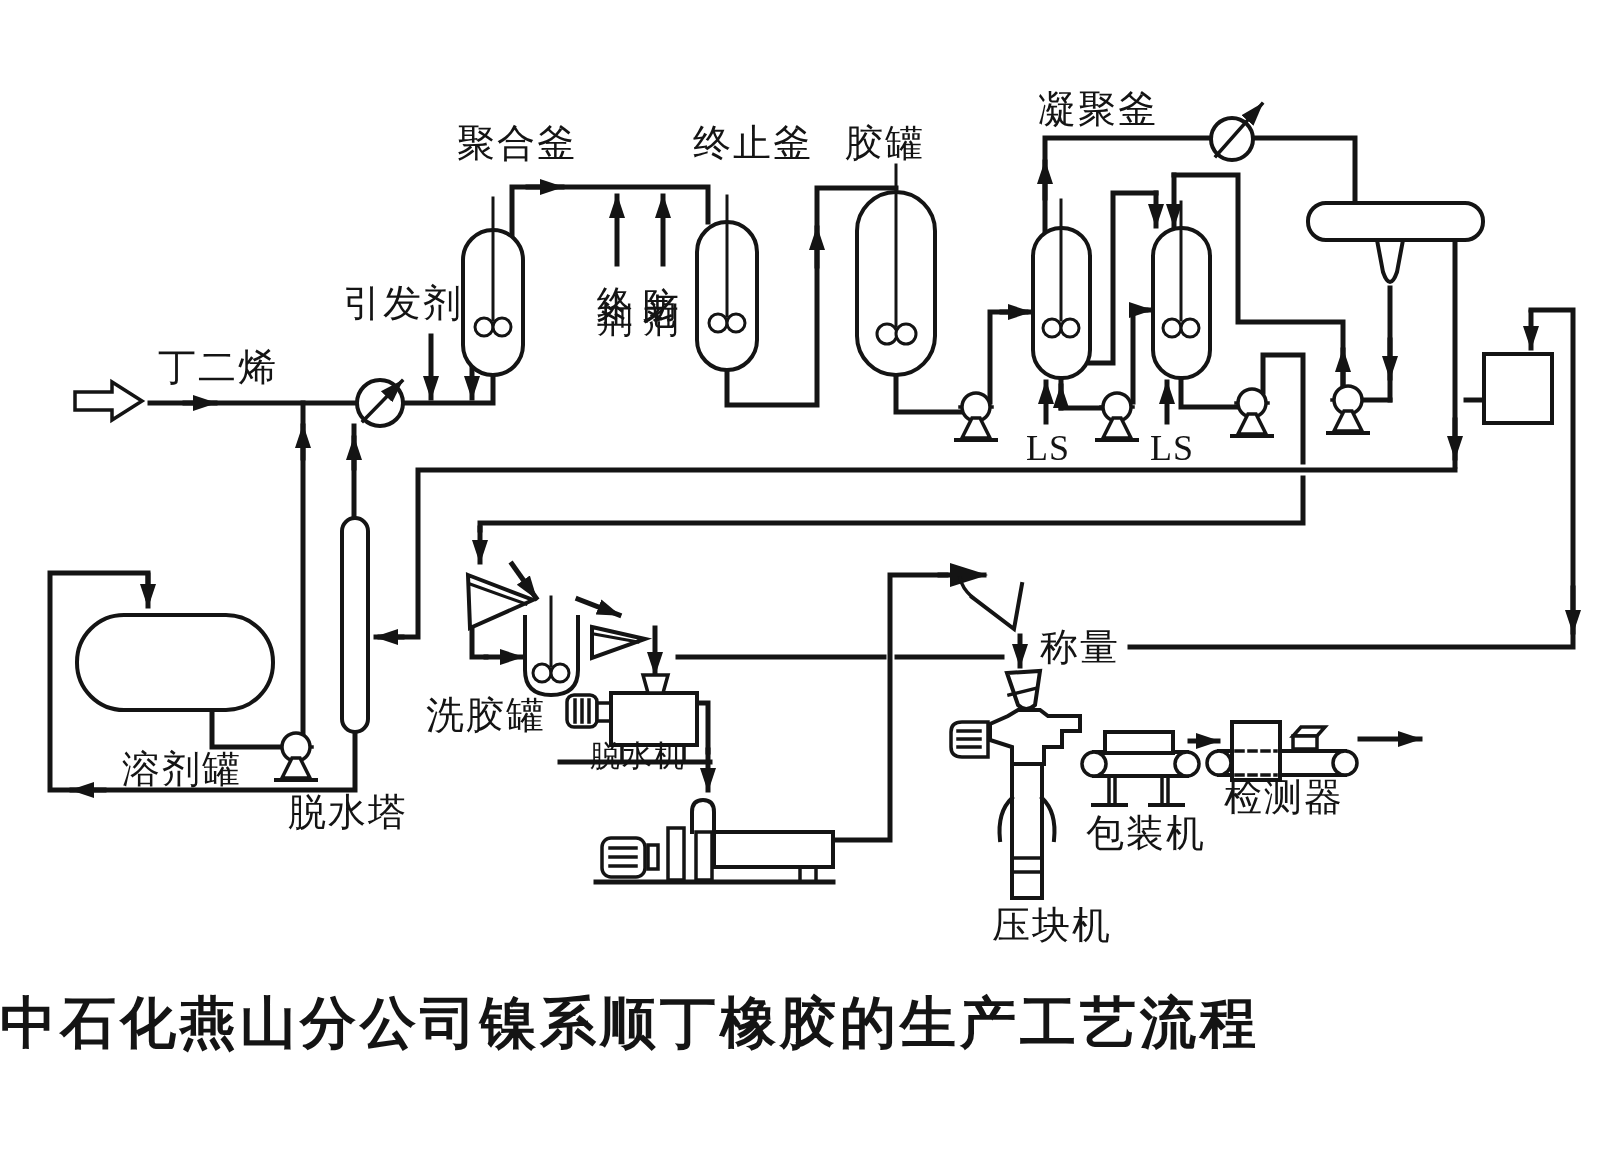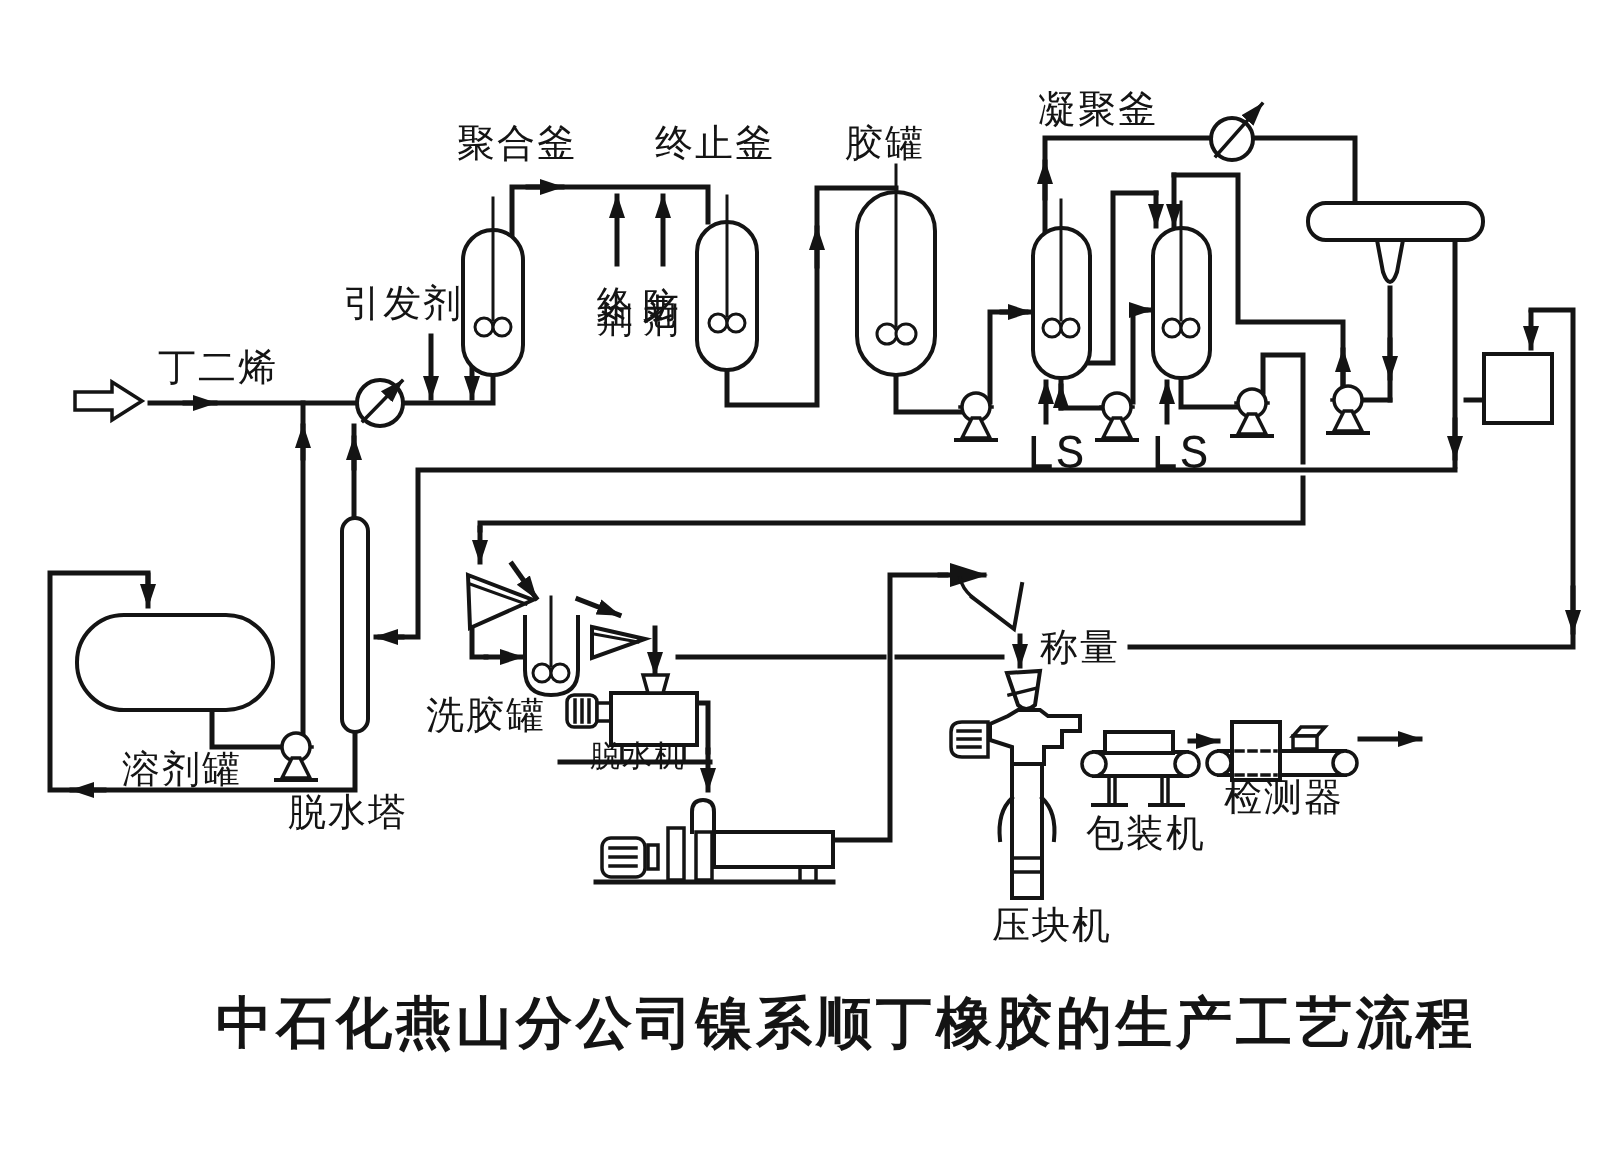--- a/index.html
+++ b/index.html
@@ -2,23 +2,23 @@
 <html><head>
 <meta charset="utf-8">
 <style>
   html,body{margin:0;padding:0;background:#fff;}
   #stage{position:relative;width:1600px;height:1152px;background:#fff;overflow:hidden;
          font-family:"Liberation Sans",sans-serif;color:#141414;}
   #pfd{position:absolute;left:0;top:0;}
   .lbl{position:absolute;font-size:38px;line-height:1.05;letter-spacing:2px;color:#141414;
        white-space:nowrap;font-family:"Liberation Sans",sans-serif;}
   .vert{writing-mode:vertical-rl;text-orientation:upright;letter-spacing:6px;}
-  .ls{font-family:Liberation Mono, monospace;font-size:48px;letter-spacing:1px;}
+  .ls{font-family:Liberation Serif, serif;font-size:36px;letter-spacing:1px;}
   .big{font-size:30px;}
-  #title{position:absolute;left:0;top:986px;width:1476px;text-align:right;
+  #title{position:absolute;left:0;top:986px;width:1476px;text-align:left;
          font-family:"DejaVu Serif",serif;font-weight:600;font-size:56px;letter-spacing:4px;}
 </style>
 </head>
 <body>
 
 <div id="stage">
 
 <svg id="pfd" width="1600" height="1152" viewBox="0 0 1600 1152" fill="none" stroke="#141414" stroke-width="5" stroke-linecap="square" stroke-linejoin="miter">
   <defs>
     <marker id="ah" markerUnits="userSpaceOnUse" markerWidth="26" markerHeight="18" refX="22" refY="9" orient="auto">
@@ -298,21 +298,21 @@
     <polygon points="1293,736 1301,727 1325,727 1317,736" fill="#fff"></polygon>
     <rect x="1293" y="736" width="24" height="13" fill="#fff"></rect>
   </g>
 </svg>
 
 <div class="lbl" style="left:158px;top:348px">丁二烯</div>
 <div class="lbl" style="left:343px;top:284px">引发剂</div>
 <div class="lbl" style="left:457px;top:124px">聚合釜</div>
 <div class="lbl vert" style="left:596px;top:258px;font-size:36px">终止剂</div>
 <div class="lbl vert" style="left:642px;top:258px;font-size:36px">防老剂</div>
-<div class="lbl" style="left:655px;top:124px">终止釜</div>
+<div class="lbl" style="left:693px;top:124px">终止釜</div>
 <div class="lbl" style="left:845px;top:124px">胶罐</div>
 <div class="lbl" style="left:1038px;top:90px">凝聚釜</div>
 <div class="lbl ls" style="left:1026px;top:430px">LS</div>
 <div class="lbl ls" style="left:1150px;top:430px">LS</div>
 <div class="lbl" style="left:122px;top:750px">溶剂罐</div>
 <div class="lbl" style="left:288px;top:793px">脱水塔</div>
 <div class="lbl" style="left:426px;top:696px">洗胶罐</div>
 <div class="lbl big" style="left:590px;top:740px">脱水机</div>
 <div class="lbl" style="left:1040px;top:628px">称量</div>
 <div class="lbl" style="left:992px;top:906px">压块机</div>

